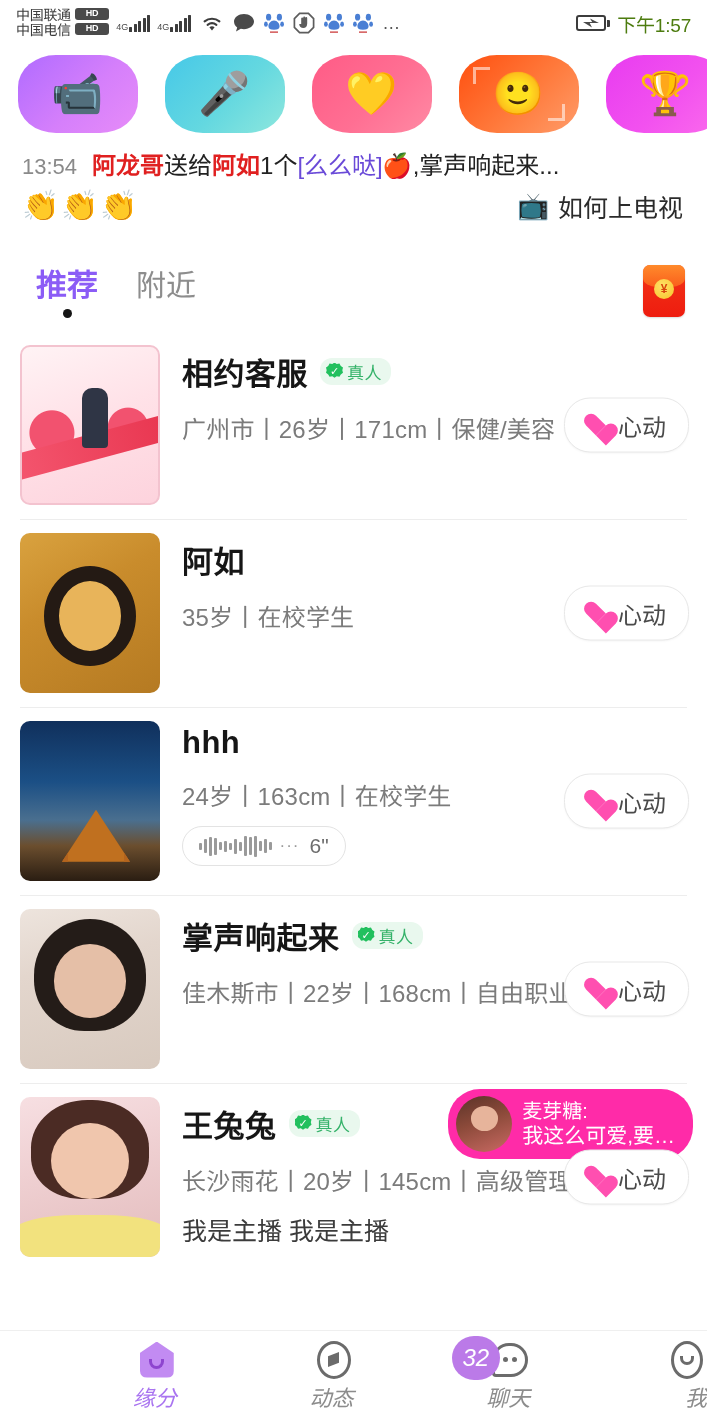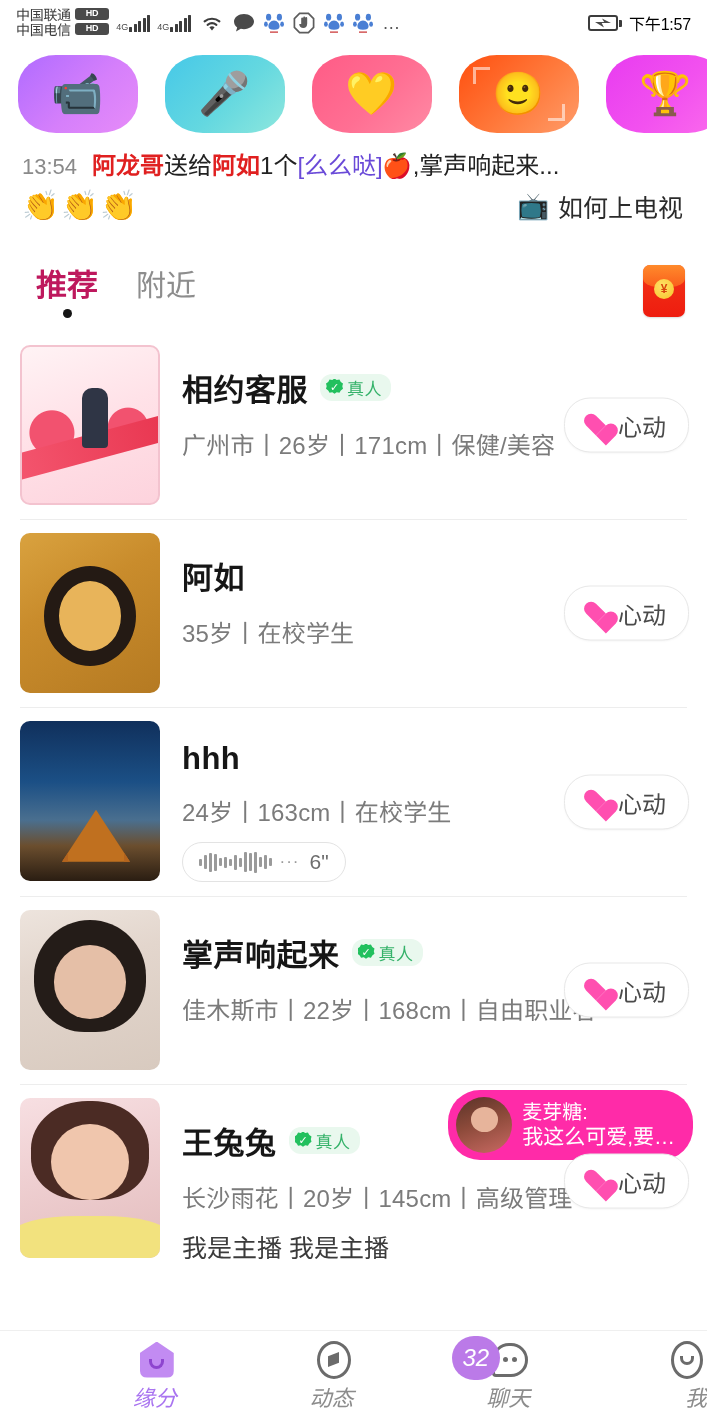--- a/index.html
+++ b/index.html
@@ -28,21 +28,21 @@
   .bars i { width:3px; background:#3c3c3c; border-radius:0.5px; display:block; }
   .bars i:nth-child(1){height:5px;} .bars i:nth-child(2){height:8px;}
   .bars i:nth-child(3){height:11px;} .bars i:nth-child(4){height:14px;}
   .bars i:nth-child(5){height:17px;}
   .sicon { margin-left:9px; display:flex; align-items:center; }
   .dots-icon { font-size:18px; color:#555; letter-spacing:1px; margin-left:9px; line-height:10px;}
   .status-right { position:absolute; right:16px; top:0; height:46px; display:flex; align-items:center; gap:7px; }
   .battery { display:flex; align-items:center; }
   .batt-body { width:30px; height:16px; border:2px solid #3c3c3c; border-radius:3px; position:relative; display:flex; align-items:center; justify-content:center;}
   .batt-cap { width:3px; height:7px; background:#3c3c3c; border-radius:0 1px 1px 0; margin-left:1px;}
-  .clock { font-size:16px; color:#000000; letter-spacing:-0.2px; }
+  .clock { font-size:19px; color:#4d7c0f; letter-spacing:-0.2px; }
 
   
   .stories {
     flex: 0 0 95px; display:flex; align-items:center; gap:27px;
     padding-left:18px; background:#fff; overflow:hidden;
   }
   .story {
     width:120px; height:78px; flex:0 0 120px; border-radius:38px/32px;
     display:flex; align-items:center; justify-content:center; position:relative;
   }
@@ -70,21 +70,21 @@
   .tv-link { display:flex; align-items:center; gap:8px; font-size:25px; color:#2b2b2b; padding-right:6px;}
   .tv-glyph { font-size:26px; }
 
   
   .tabs {
     flex:0 0 78px; display:flex; align-items:flex-start; padding:14px 18px 0 36px;
     gap:38px; position:relative; background:#fff;
   }
   .tab { display:flex; flex-direction:column; align-items:center; }
   .tab-label { font-size:30px; color:#8d8d8d; line-height:38px;}
-  .tab.active .tab-label { color:#be185d; font-weight:bold; font-size:31px; }
+  .tab.active .tab-label { color:#8b5cf6; font-weight:bold; font-size:31px; }
   .tab-dot { width:9px; height:9px; border-radius:50%; background:#151515; margin-top:4px; }
   .redpack {
     position:absolute; right:22px; top:12px; width:42px; height:52px; border-radius:7px;
     background:linear-gradient(180deg,#fa4b19 0%,#f02b14 40%,#ee1c0f 100%);
     display:flex; align-items:center; justify-content:center; box-shadow:0 1px 2px rgba(0,0,0,.15);
   }
   .redpack::before{
     content:""; position:absolute; left:0; right:0; top:0; height:22px;
     background:linear-gradient(180deg,#ff8a2b,#fa5f1c); border-radius:7px 7px 14px 14px/7px 7px 9px 9px;
   }
@@ -127,21 +127,21 @@
       border-radius:50%; background:#e5bfa7; }
   .av5 { background:linear-gradient(165deg,#f7dfe2 0%,#efd0d2 40%,#e3bcbd 100%); }
   .av5::before{ content:""; position:absolute; left:8%; top:2%; width:84%; height:62%;
       border-radius:48% 48% 42% 42%; background:#4b2b24; }
   .av5::after{ content:""; position:absolute; left:22%; top:16%; width:56%; height:48%;
       border-radius:50%; background:#f0c6ad; }
   .av5 .shirt { position:absolute; left:-6%; bottom:0; width:112%; height:26%;
       background:#f2e27e; border-radius:42% 42% 0 0; }
 
   .rowbody { flex:1 1 auto; padding-left:22px; display:flex; flex-direction:column; justify-content:flex-start; min-width:0; position:relative; }
-  .nameline { display:flex; align-items:center; gap:12px; margin-top:20px; }
+  .nameline { display:flex; align-items:center; gap:12px; margin-top:4px; }
   .uname { font-size:31px; font-weight:bold; color:#161616; letter-spacing:0.5px; white-space:nowrap; }
   .verify {
     display:inline-flex; align-items:center; gap:4px; background:#e9f8ee;
     border-radius:12px; padding:2px 9px 3px 6px; height:27px;
   }
   .v-rosette { width:17px; height:17px; background:#22c05e; color:#fff; font-size:11px;
     display:flex; align-items:center; justify-content:center; font-weight:bold;
     clip-path: polygon(50% 0%, 63% 9%, 79% 6%, 87% 20%, 100% 29%, 96% 45%, 100% 61%,
                        87% 70%, 79% 84%, 63% 81%, 50% 90%, 37% 81%, 21% 84%, 13% 70%,
                        0% 61%, 4% 45%, 0% 29%, 13% 20%, 21% 6%, 37% 9%);

